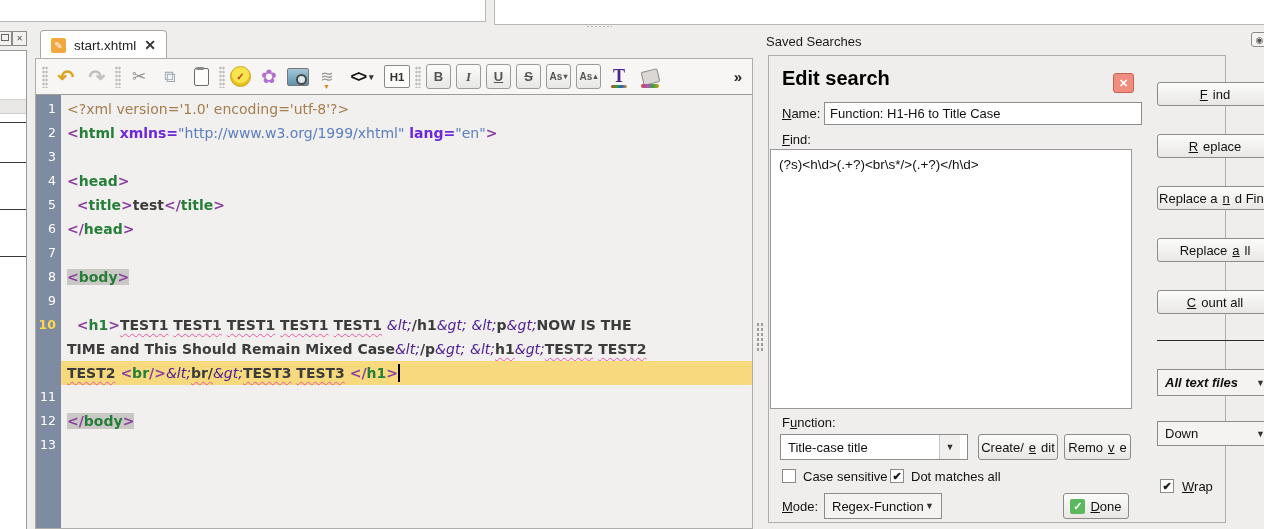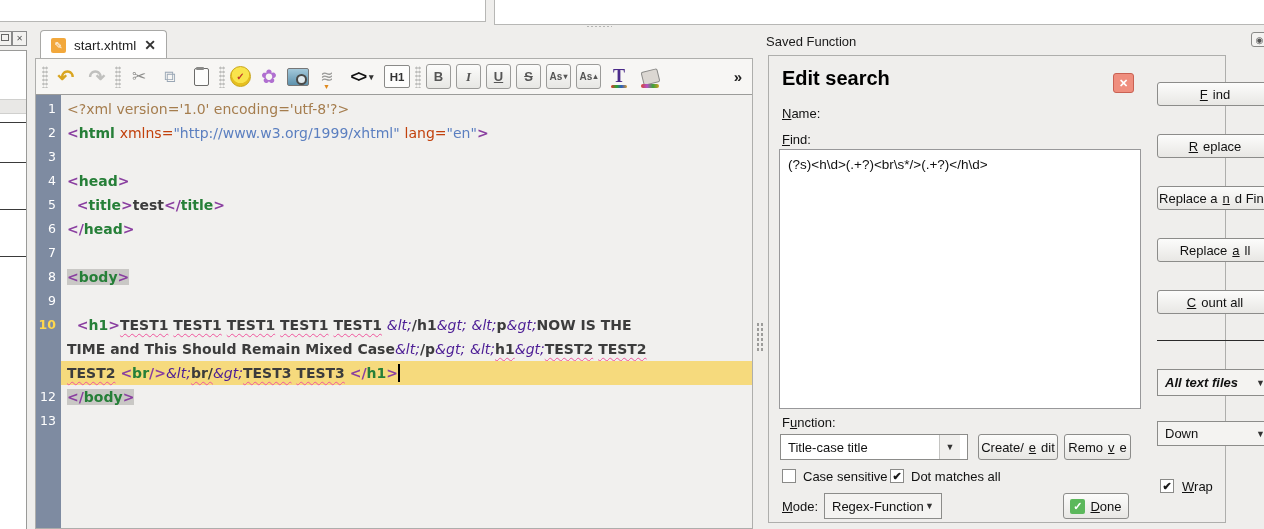--- a/index.html
+++ b/index.html
@@ -91,21 +91,21 @@
   .code-rows{position:absolute;left:0;top:2px;right:0}
   .crow{display:flex;height:24px;line-height:24px}
   .gnum{flex:0 0 25px;color:#fff;text-align:right;padding-right:5px;font-size:12.5px;
     box-sizing:border-box;position:relative;z-index:1}
   .gnum.gcur{color:#ffd84d;font-weight:bold}
   .ctext{flex:1;padding-left:6px;white-space:pre;position:relative;z-index:1}
   .cur-line .ctext{background:#f6da7d}
   .tk-d{color:#a57d4e}
   .tk-b{color:#8a3fa0;font-weight:bold}
   .tk-t{color:#267f38;font-weight:bold}
-  .tk-a{color:#c2410c;font-weight:normal}
+  .tk-a{color:#6d28d9;font-weight:bold}
   .tk-v{color:#5b7fc0}
   .tk-x{color:#3c3c3c;font-weight:bold}
   .tk-e{color:#4c1d95;font-style:italic}
   .tk-s{color:#3c3c3c;font-weight:bold;text-decoration:underline;text-decoration-style:wavy;
     text-decoration-color:#f0559d;text-decoration-thickness:1px;text-underline-offset:3px}
   .hl{background:#c9c8c5}
   .tk-caret{display:inline-block;width:2px;height:18px;background:#000;vertical-align:-4px}
 
   
   .split-handle{left:756px;top:322px;width:7px;height:30px;
@@ -115,21 +115,21 @@
   .saved-label{left:766px;top:34px;font-size:13px}
   .panel{left:768px;top:55px;width:458px;height:468px;background:#efeeec;border:1px solid #aeaeac}
   .panel .abs{position:absolute}
   .panel-title{left:13px;top:11px;font-size:20px;font-weight:bold;color:#000}
   .panel-close{left:344px;top:17px;width:21px;height:20px;background:#ef8e7e;
     border:1px solid #c96153;border-radius:3px;color:#fff;font-weight:bold;font-size:11px;
     display:flex;align-items:center;justify-content:center}
   .lbl{font-size:13px;color:#111}
   .tinput{background:#fff;border:1px solid #8c8c8a;font:13px "Liberation Sans",sans-serif;
     padding:2px 5px;color:#111;box-sizing:border-box}
-  .findbox{left:10px;top:93px;width:362px;height:260px;background:#fff;border:1px solid #98989a;
+  .findbox{left:1px;top:93px;width:362px;height:260px;background:#fff;border:1px solid #98989a;
     padding:7px 8px;font-size:13.5px;color:#111;white-space:pre-wrap;word-break:break-all}
   .btn{background:linear-gradient(#fcfcfb,#e8e7e4);border:1px solid #8c8c8a;border-radius:3px;
     font:13px "Liberation Sans",sans-serif;color:#111;display:flex;align-items:center;
     justify-content:center;gap:5px}
   .combo{background:#f4f3f1;border:1px solid #8c8c8a;display:flex;align-items:center;
     padding:0 7px;font-size:13px;color:#111}
   .combo .arrow{margin-left:auto;font-size:9px;color:#333}
   .combo.white{background:#fff}
   .combo .arrowbox{margin-left:auto;width:20px;align-self:stretch;display:flex;align-items:center;
     justify-content:center;border-left:1px solid #c4c4c2;background:#f0efed;font-size:9px;color:#333}
@@ -249,42 +249,47 @@
           </div>
           <div class="crow" data-name="code-line">
             <span class="gnum" data-name="line-number"></span>
             <span class="ctext"><span class="tk-x">TIME and This Should Remain Mixed Case</span><span class="tk-e">&amp;lt;</span><span class="tk-x">/p</span><span class="tk-e">&amp;gt;</span><span class="tk-x"> </span><span class="tk-e">&amp;lt;</span><span class="tk-s">h1</span><span class="tk-e">&amp;gt;</span><span class="tk-s">TEST2</span><span class="tk-x"> </span><span class="tk-s">TEST2</span></span>
           </div>
           <div class="crow cur-line" data-name="code-line">
             <span class="gnum" data-name="line-number"></span>
             <span class="ctext"><span class="tk-s">TEST2</span><span class="tk-x"> </span><span class="tk-b">&lt;</span><span class="tk-t">br</span><span class="tk-b">/&gt;</span><span class="tk-e">&amp;lt;</span><span class="tk-s">br/</span><span class="tk-e">&amp;gt;</span><span class="tk-s">TEST3</span><span class="tk-x"> </span><span class="tk-s">TEST3</span><span class="tk-x"> </span><span class="tk-b">&lt;/</span><span class="tk-t">h1</span><span class="tk-b">&gt;</span><span class="tk-caret" data-name="text-cursor"></span></span>
           </div>
           <div class="crow" data-name="code-line">
+            <span class="gnum" data-name="line-number">11</span>
+            <span class="ctext"></span>
+          </div>
+          <div class="crow" data-name="code-line">
             <span class="gnum" data-name="line-number">12</span>
             <span class="ctext"><span class="tk-b hl">&lt;/</span><span class="tk-t hl">body</span><span class="tk-b hl">&gt;</span></span>
           </div>
           <div class="crow" data-name="code-line">
             <span class="gnum" data-name="line-number">13</span>
             <span class="ctext"></span>
           </div>
         </div>
     </div>
   </div>
 </div>
 
 <div class="abs split-handle" data-name="splitter-handle"></div>
 
-<div class="abs saved-label" data-name="saved-searches-title">Saved Function</div>
+<div class="abs saved-label" data-name="saved-searches-title">Saved Searches</div>
 <div class="abs corner-icon" data-name="panel-settings-icon">◉</div>
 
 <div class="abs panel" data-name="edit-search-panel">
   <div class="abs panel-title" data-name="edit-search-heading">Edit search</div>
   <div class="abs panel-close" data-name="close-search-button">✕</div>
 
   <div class="abs lbl" style="left:13px;top:50px" data-name="name-label"><u>N</u>ame:</div>
+  <input class="abs tinput" style="left: 55px; top: 46px; width: 318px; height: 23px;" data-name="name-input" value="Function: H1-H6 to Title Case">
 
   <div class="abs lbl" style="left:13px;top:76px" data-name="find-label"><u>F</u>ind:</div>
   <div class="abs findbox" data-name="find-input">(?s)&lt;h\d&gt;(.+?)&lt;br\s*/&gt;(.+?)&lt;/h\d&gt;</div>
 
   <div class="abs lbl" style="left:13px;top:359px" data-name="function-label">F<u>u</u>nction:</div>
   <div class="abs combo white" style="left:11px;top:378px;width:188px;height:26px" data-name="function-select">
     <span data-name="function-selected-value">Title-case title</span>
     <span class="arrowbox" data-name="chevron-down-icon">▼</span>
   </div>
   <div class="abs btn" style="left:209px;top:378px;width:80px;height:26px" data-name="create-edit-button">Create/<u>e</u>dit</div>

